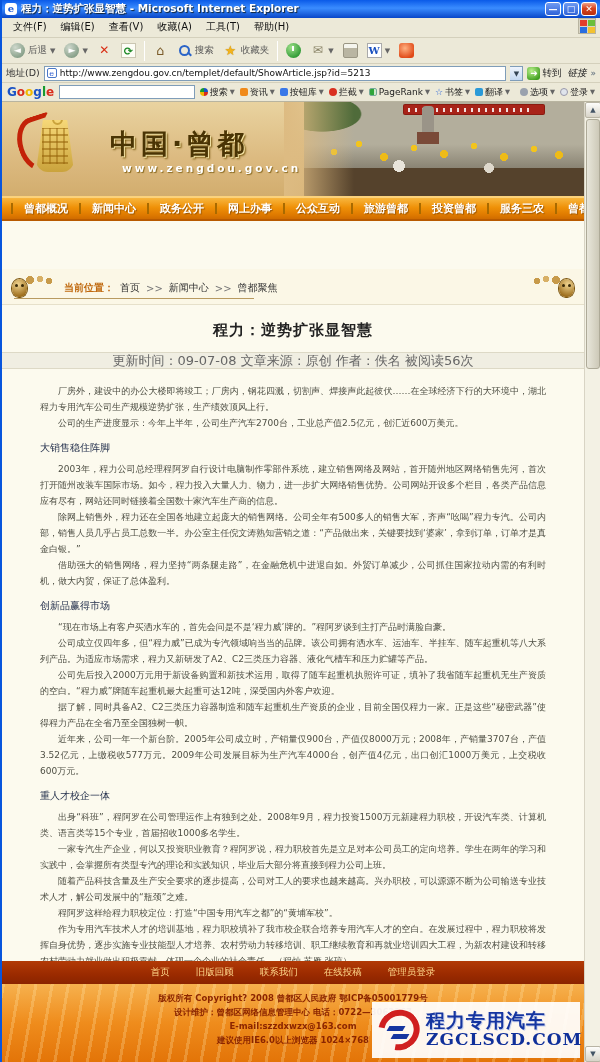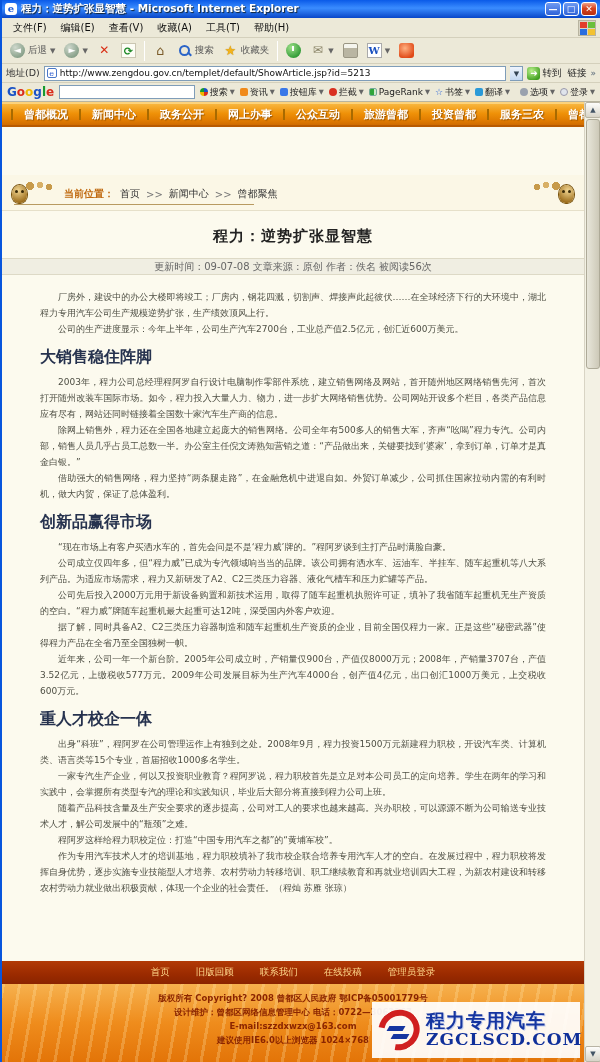--- a/index.html
+++ b/index.html
@@ -12,21 +12,21 @@
     background:linear-gradient(180deg,#0a5ae8,#3a8cff 45%,#0846c8);}
   .ie-ico{width:12px;height:12px;border-radius:3px;background:#fff;color:#1a5ad8;font-weight:bold;
     font-size:10px;line-height:12px;text-align:center;margin-right:4px;font-family:"DejaVu Serif",serif;}
   .title-text{color:#fff;font-size:10.5px;font-weight:bold;flex:1;white-space:nowrap;overflow:hidden;
     text-shadow:1px 1px 1px #123;}
   .winbtn{width:16px;height:14px;margin-left:2px;border:1px solid #fff;border-radius:3px;
     color:#fff;font-size:9px;line-height:12px;text-align:center;font-weight:bold;
     background:linear-gradient(180deg,#6f9bf2,#2f63d8);}
   .winbtn.close{background:linear-gradient(180deg,#f0a088,#d8431f 45%,#b83010);}
   
-  .menubar{height:20px;display:flex;align-items:center;padding:0 4px;border-bottom:1px solid #d4d0bc;background:#ece9d8;}
+  .menubar{height:20px;display:flex;padding:0 4px;border-bottom:1px solid #d4d0bc;background:#ece9d8;}
   .menu-item{font-size:10px;color:#111;padding:2px 7px;cursor:default;}
   .winflag{margin-left:auto;width:18px;height:16px;background:#d8d4c4;border:1px solid #b8b4a0;
     display:grid;grid-template-columns:7px 7px;grid-template-rows:6px 6px;gap:1px;padding:1px;}
   .winflag i{display:block;}
   .winflag i:nth-child(1){background:#e33e2b;}.winflag i:nth-child(2){background:#6bbf3a;}
   .winflag i:nth-child(3){background:#2a6ee0;}.winflag i:nth-child(4){background:#f3c231;}
   
   .toolbar{height:26px;display:flex;align-items:center;padding:0 4px;border-bottom:1px solid #d4d0bc;background:#ece9d8;gap:1px;}
   .tbtn{display:flex;align-items:center;gap:3px;padding:2px 4px;border-radius:2px;}
   .tlabel{font-size:9.5px;color:#555;}
@@ -49,21 +49,21 @@
   .ic-messenger{background:radial-gradient(circle at 40% 35%,#ffb080,#e04a18 75%);border-radius:3px;}
   
   .addressbar{height:19px;display:flex;align-items:center;padding:0 4px;border-bottom:1px solid #d4d0bc;background:#ece9d8;font-size:9.5px;gap:4px;}
   .addr-label{color:#333;}
   .addr-field{flex:1;height:15px;background:#fff;border:1px solid #7f9db9;display:flex;align-items:center;padding:0 2px;gap:3px;overflow:hidden;}
   .addr-ico{width:10px;height:10px;background:#fff;border:1px solid #4a78c8;border-radius:2px;color:#2a5ad0;font-size:8px;line-height:9px;text-align:center;font-family:"DejaVu Serif",serif;flex:0 0 auto;}
   .addr-url{font-size:9px;color:#111;white-space:nowrap;}
   .addr-drop{width:13px;height:15px;background:linear-gradient(180deg,#eef4fd,#c4d8f2);border:1px solid #7f9db9;border-left:0;font-size:7px;line-height:14px;text-align:center;color:#345;}
   .go-btn{display:flex;align-items:center;gap:2px;color:#222;}
   .go-ico{width:13px;height:13px;border-radius:3px;background:radial-gradient(circle at 35% 30%,#baf08c,#3f9e1f 80%);color:#fff;font-size:9px;line-height:13px;text-align:center;}
-  .links-lbl{color:#222;margin-left:2px;}
+  .links-lbl{color:#222;margin-left:2px;font-style:italic;}
   .chev{color:#567;font-size:9px;}
   
   .googlebar{height:19px;display:flex;align-items:center;padding:0 5px;border-bottom:1px solid #b8b4a0;background:#ece9d8;gap:5px;font-size:9px;}
   .glogo{font-family:"DejaVu Serif",serif;font-weight:bold;font-size:12px;letter-spacing:0;}
   .glogo b:nth-child(1){color:#1a53c6;}.glogo b:nth-child(2){color:#d92b1b;}.glogo b:nth-child(3){color:#efb700;}
   .glogo b:nth-child(4){color:#1a53c6;}.glogo b:nth-child(5){color:#169a2f;}.glogo b:nth-child(6){color:#d92b1b;}
   .gsearch{width:150px;height:14px;background:#fff;border:1px solid #7f9db9;}
   .gitem{display:flex;align-items:center;gap:2px;color:#222;white-space:nowrap;}
   .gdot{width:8px;height:8px;border-radius:2px;display:inline-block;}
   .gd-search{background:conic-gradient(#1a53c6 0 25%,#d92b1b 0 50%,#efb700 0 75%,#169a2f 0);border-radius:50%;}
@@ -126,24 +126,24 @@
   .crumb-orn.right .mask{left:0;}.crumb-orn.right .swirl{left:12px;}
   .crumbline{position:absolute;left:62px;top:12px;display:flex;gap:6px;font-size:10px;align-items:center;}
   .crumb-label{color:#c06a10;font-weight:bold;}
   .crumb-item{color:#333;}
   .crumb-sep{color:#777;}
   .crumb-underline{position:absolute;left:12px;top:29px;width:240px;height:1px;background:#b89a60;}
   
   .article{flex:1 1 auto;overflow:hidden;padding:10px 38px 0 38px;background:#fcfaee;}
   .article-title{text-align:center;font-size:15px;font-weight:bold;color:#222;font-family:Liberation Sans, sans-serif;letter-spacing:1px;margin:6px 0 12px;}
   .article-meta{height:17px;margin:0 -38px;background:#f0eee2;border-top:1px solid #ddd9c6;border-bottom:1px solid #ddd9c6;
-     text-align:center;font-size:10px;color:#666;line-height:16px;}
+     text-align:center;font-size:13px;color:#666;line-height:16px;}
   .article-body{margin-top:14px;font-family:"DejaVu Serif","DejaVu Sans",serif;}
   .article-body p{margin:0;font-size:9px;line-height:16px;color:#4e4f44;text-align:justify;text-indent:2em;}
-  .article-body h3{margin:10px 0 6px;font-size:16px;color:#26324e;font-weight:bold;}
+  .article-body h3{margin:10px 0 6px;font-size:10px;color:#26324e;font-weight:normal;}
   
   .footnav{height:23px;flex:0 0 auto;display:flex;align-items:center;justify-content:center;gap:26px;
     background:linear-gradient(180deg,#b23a06,#9a2a00 60%,#8a2400);}
   .footnav span{color:#ffd98c;font-size:9.5px;}
   .footer{position:relative;height:78px;flex:0 0 auto;overflow:hidden;
     background:
       repeating-linear-gradient(100deg,rgba(255,235,180,.25) 0 3px,rgba(255,255,255,0) 3px 16px),
       linear-gradient(180deg,#f6b14e,#ef8c1c 50%,#e37408);}
   .footer-lines{position:absolute;left:0;right:0;top:7px;text-align:center;}
   .footer-lines div{font-size:8.5px;color:#8b2500;line-height:14px;font-weight:bold;}
@@ -293,20 +293,32 @@
       </span>
       <span class="gitem">
         <span class="gdot gd-signin"></span>
         <span>登录</span>
         <span class="gcaret">▼</span>
       </span>
     </div>
 
   <div id="viewport">
 
+    <div class="banner">
+      <div class="banner-photo"></div>
+      <div class="photo-fade"></div>
+      <div class="photo-banner-sign"></div>
+      <div class="statue"></div>
+      <div class="banner-logo">
+        <div class="logo-dragon"></div>
+        <div class="logo-bell"></div>
+      </div>
+      <div class="site-name">中国·曾都</div>
+      <div class="site-url">www.zengdou.gov.cn</div>
+    </div>
 
     <div class="mainnav" id="mainnav">
         <span class="nav-item">首 页</span>
         <span class="nav-orn"></span>
         <span class="nav-item">曾都概况</span>
         <span class="nav-orn"></span>
         <span class="nav-item">新闻中心</span>
         <span class="nav-orn"></span>
         <span class="nav-item">政务公开</span>
         <span class="nav-orn"></span>

